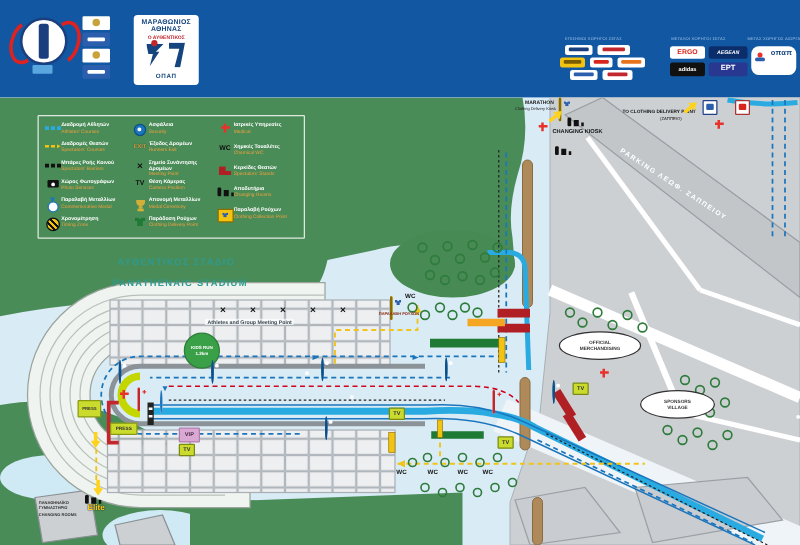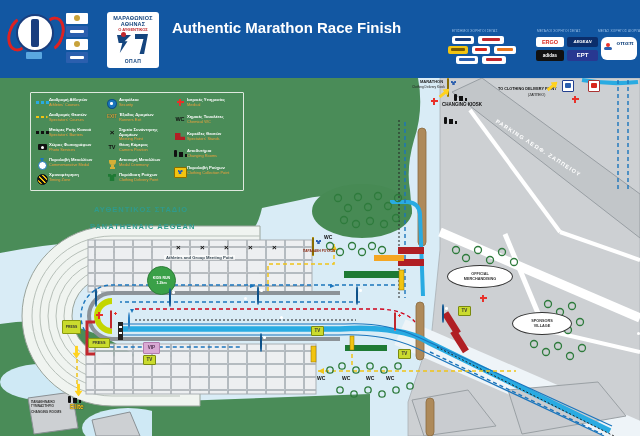--- a/index.html
+++ b/index.html
@@ -135,21 +135,20 @@
     </div>
     <div class="mlogo">
       <div class="l1">ΜΑΡΑΘΩΝΙΟΣ ΑΘΗΝΑΣ</div>
       <div class="l2">Ο ΑΥΘΕΝΤΙΚΟΣ</div>
       <div class="runner">
           <span class="dot"></span>
         </div>
       <div class="br">ΟΠΑΠ</div>
     </div>
     <div class="titles">
-      <div class="t2">Authentic Marathon Race Finish</div>
     </div>
 
     <div class="spon-cap" style="left:452px;top:29px;">ΕΠΙΣΗΜΟΙ ΧΟΡΗΓΟΙ ΣΕΓΑΣ</div>
     <span class="pill" style="left:452px;top:36px;width:22px;height:8px;">
         <i style="background:#1a3e7e;"></i>
       </span>
     <span class="pill" style="left:478px;top:36px;width:26px;height:8px;">
         <i style="background:#c1272d;"></i>
       </span>
     <span class="pill" style="left:448px;top:46px;width:20px;height:8px;background:#f2c411;">
@@ -503,21 +502,21 @@
         </span>
       <span class="lt">
           <b>Παραλαβή Ρούχων</b>
           <i>Clothing Collection Point</i>
         </span>
     </div>
   </div>
 
   
   <div class="lbl teal" style="left:94px;top:205px;">ΑΥΘΕΝΤΙΚΟΣ ΣΤΑΔΙΟ</div>
-  <div class="lbl teal" style="left:90px;top:222px;">PANATHENAIC AEGEAN</div>
+  <div class="lbl teal" style="left:90px;top:222px;">PANATHENAIC STADIUM</div>
 
   <div class="lbl" style="left:164px;top:255px;font-size:4.2px;font-weight:700;color:#3a4a55;background:rgba(255,255,255,.65);padding:0 2px;">Athletes and Group Meeting Point</div>
 
   <div class="kids">
     <span>KIDS RUN</span>
       <span>1.2km</span>
   </div>
 
   <div class="lbl" style="left:498px;top:118px;width:130px;transform:rotate(33deg);transform-origin:left top;
        font-size:5.5px;font-weight:700;color:#fff;letter-spacing:1.2px;">PARKING ΛΕΩΦ. ΖΑΠΠΕΙΟΥ</div>

